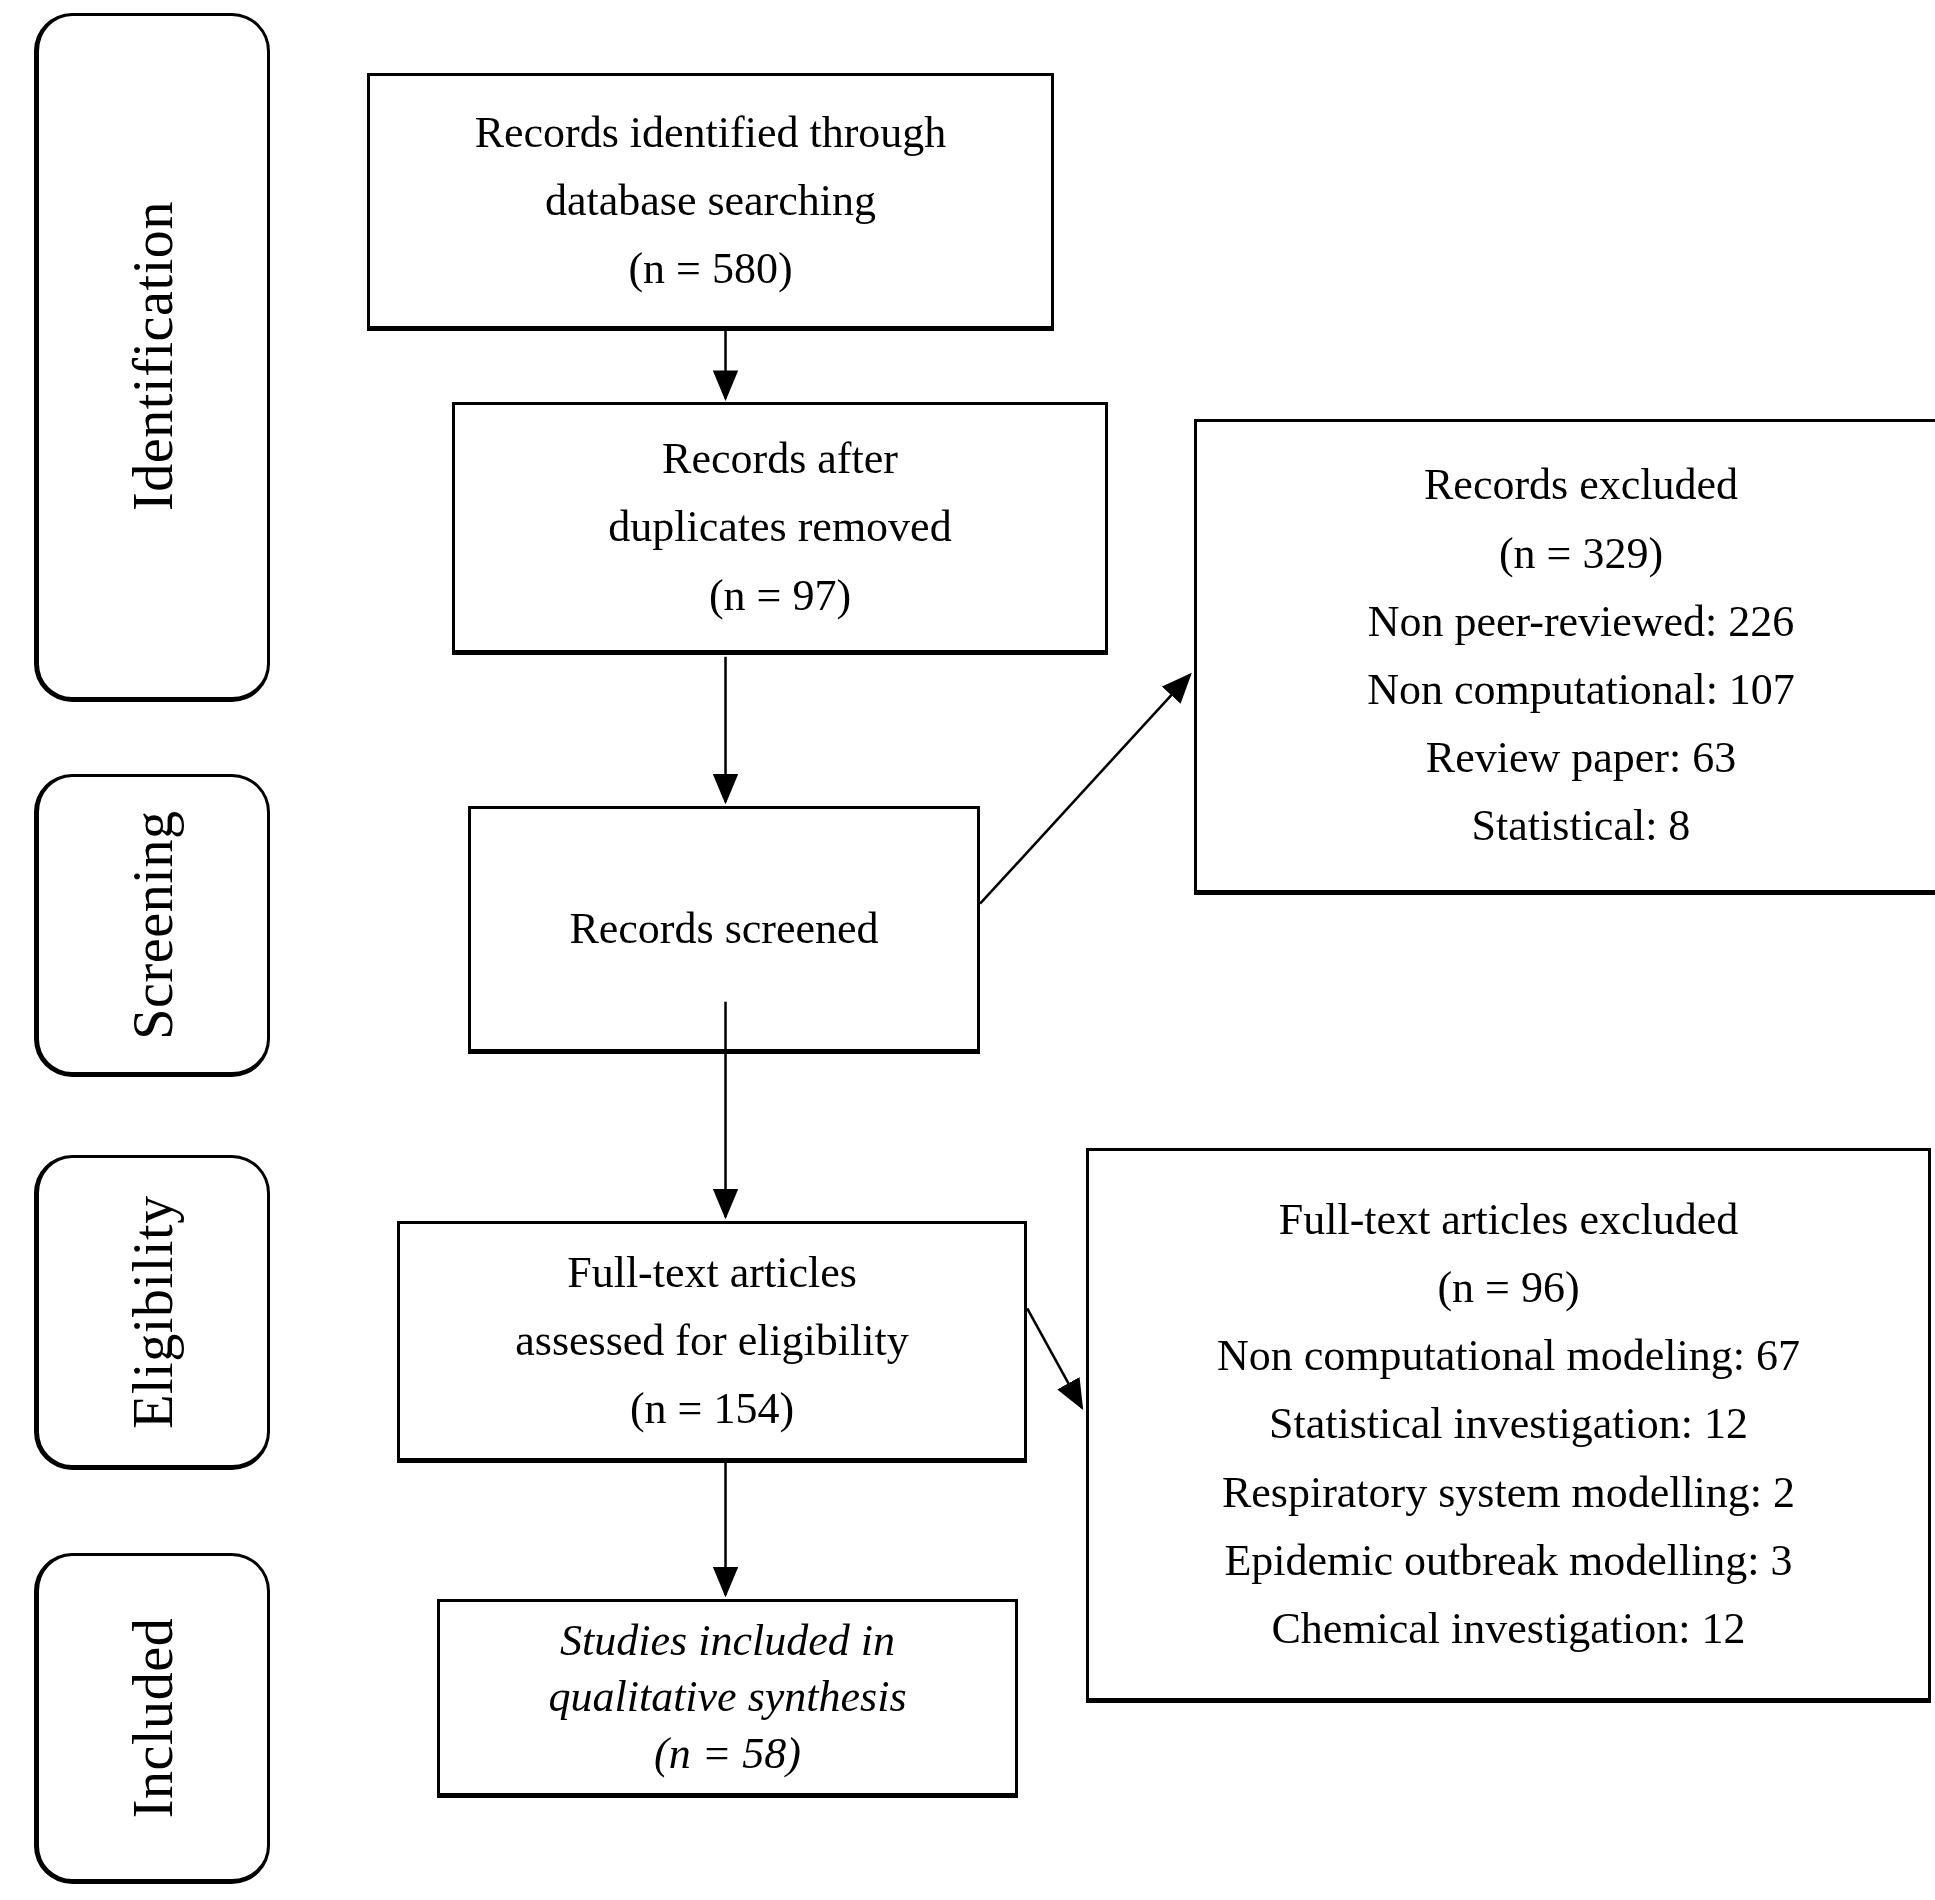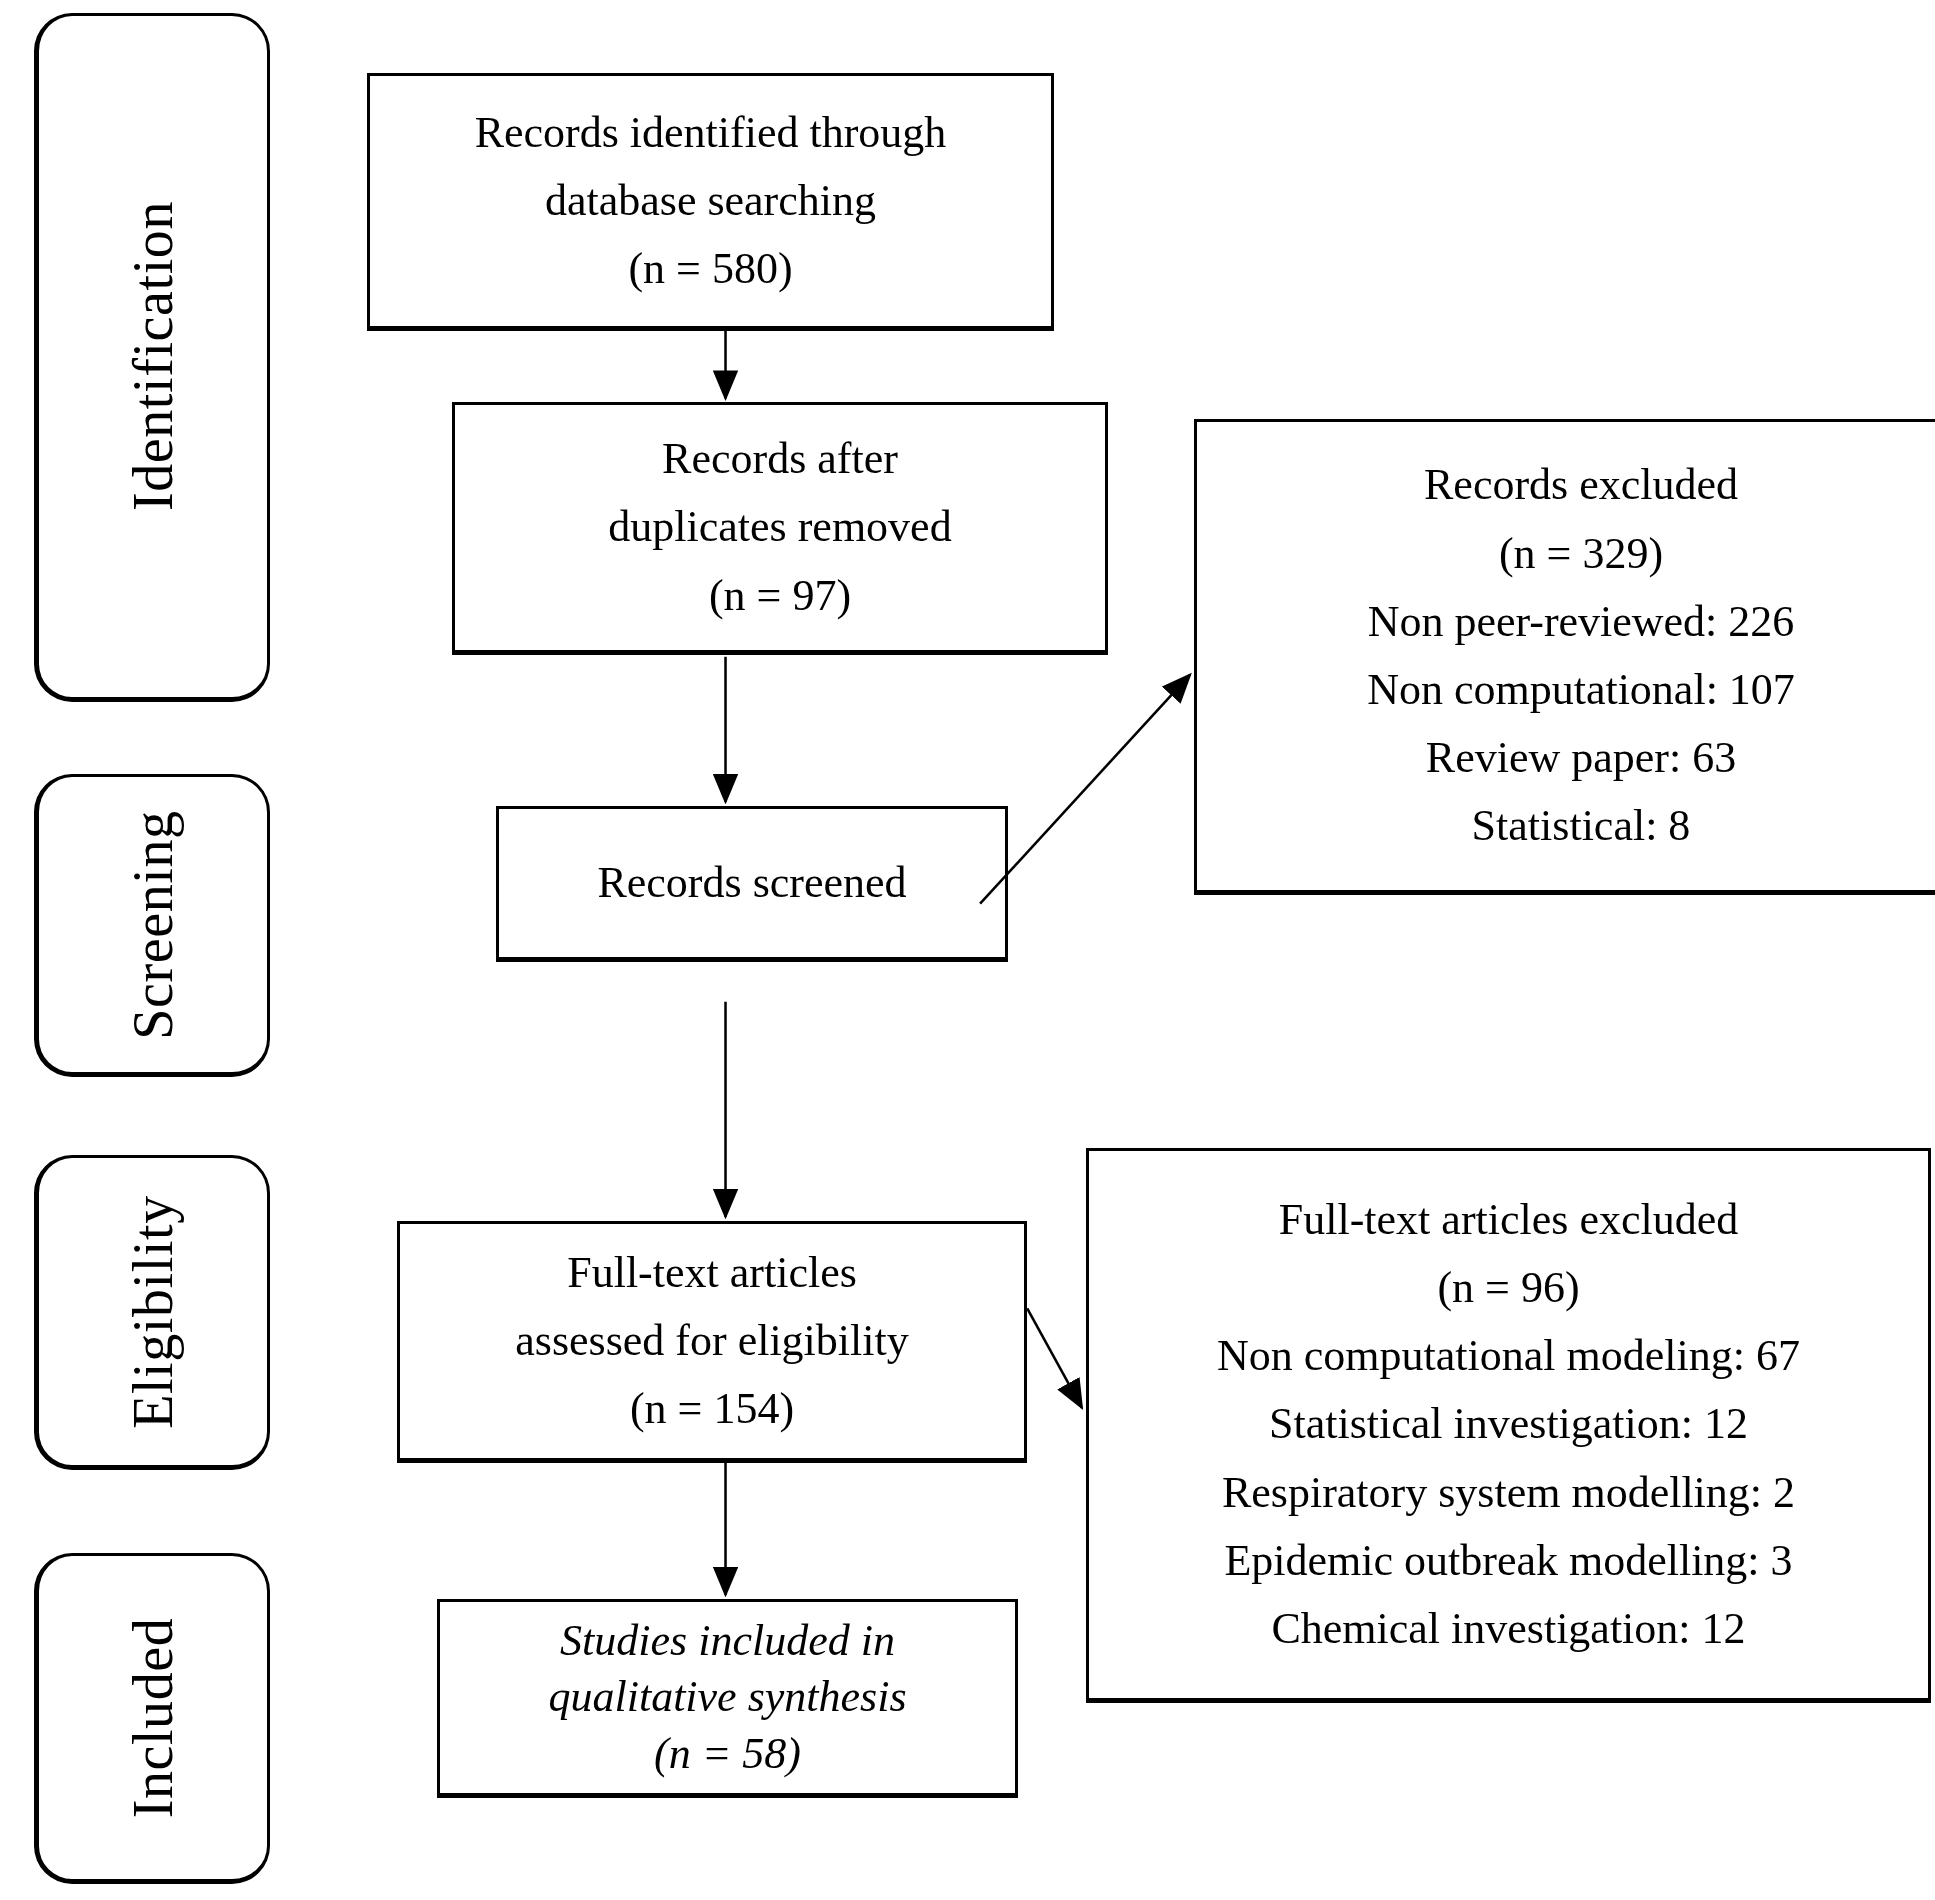--- a/index.html
+++ b/index.html
@@ -74,21 +74,21 @@
 database searching</div>
     <div class="count">(n = 580)</div>
   </div>
 
   <div class="box" style="left:452px;top:402px;width:656px;height:253px;">
     <div class="lines">Records after
 duplicates removed</div>
     <div class="count">(n = 97)</div>
   </div>
 
-  <div class="box" style="left:468px;top:806px;width:512px;height:156px;margin-left:28px;">
+  <div class="box" style="left:468px;top:806px;width:512px;height:248px;">
     <div class="lines">Records screened</div>
   </div>
 
   <div class="box" style="left:397px;top:1221px;width:630px;height:242px;">
     <div class="lines">Full-text articles
 assessed for eligibility</div>
     <div class="count">(n = 154)</div>
   </div>
 
   <div class="box tight" style="left:437px;top:1599px;width:581px;height:199px;">

